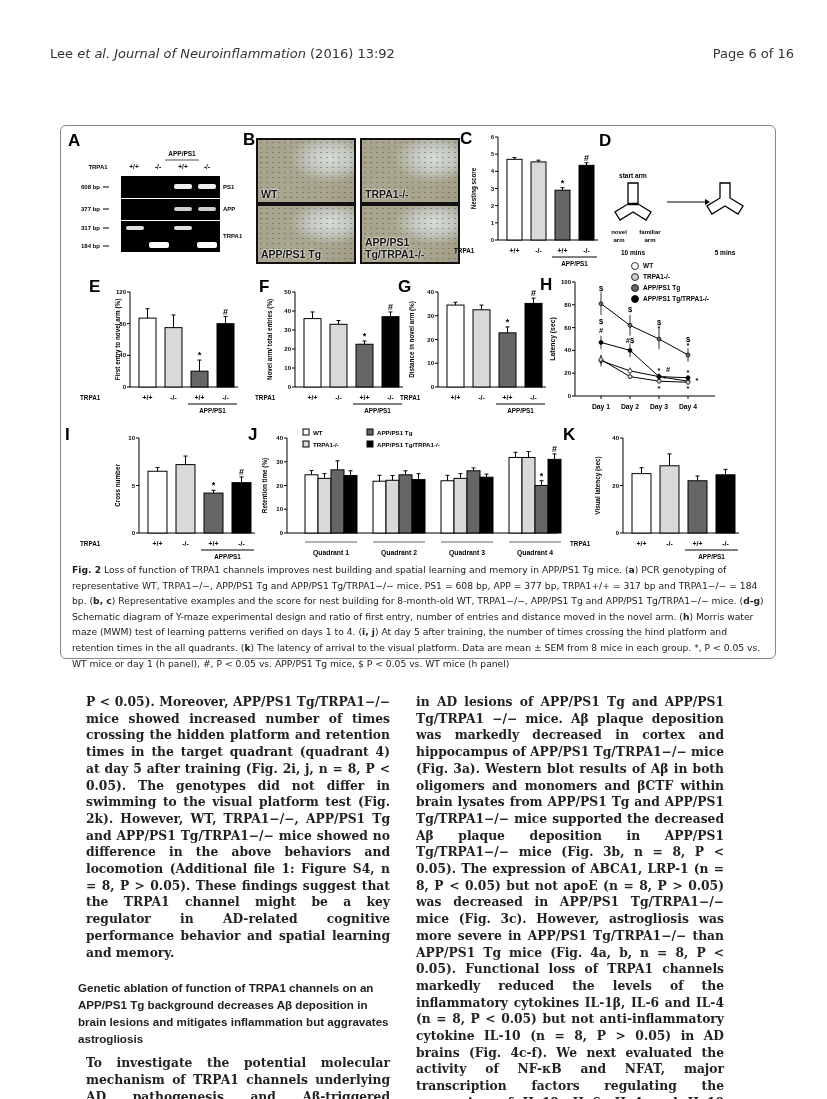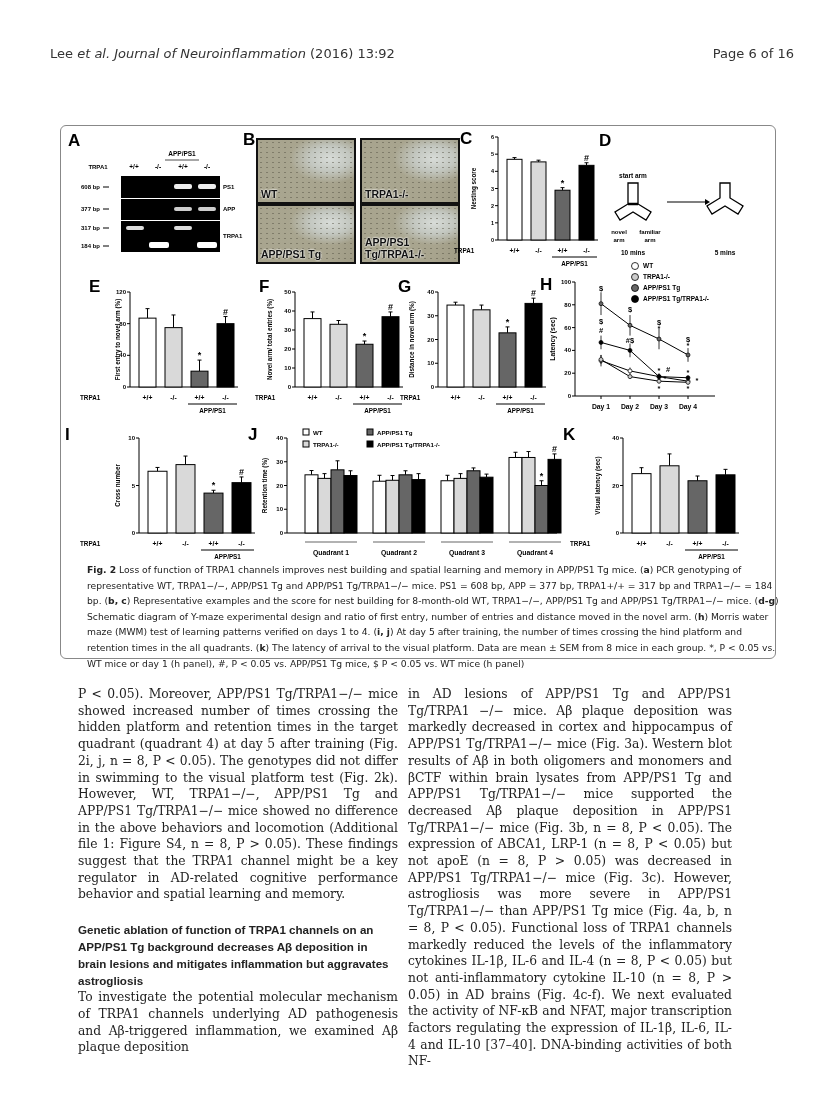--- a/index.html
+++ b/index.html
@@ -5,26 +5,26 @@
   html,body{margin:0;padding:0;background:#fff;}
   body{width:827px;height:1099px;position:relative;overflow:hidden;font-family:"Liberation Sans",sans-serif;color:#222;}
   .hdr{position:absolute;top:46px;font-size:13px;color:#333;font-family:"DejaVu Sans",sans-serif;}
   .hdr-left{left:50px;}
   .hdr-right{left:456px;width:338px;text-align:right;}
   .hdr i{font-style:italic;}
   .figbox{position:absolute;left:60px;top:125px;width:714px;height:532px;border:1px solid #888;border-radius:6px;}
   svg.panel{position:absolute;overflow:visible;}
   svg text{font-family:"Liberation Sans",sans-serif;}
   .plab{font-weight:bold;font-size:17px;font-family:"Liberation Sans",sans-serif;}
-  .caption{position:absolute;left:72px;top:562px;width:692px;font-size:9.2px;line-height:15.6px;color:#222;font-family:"DejaVu Sans",sans-serif;margin-left:15px;}
+  .caption{position:absolute;left:72px;top:562px;width:692px;font-size:9.2px;line-height:15.6px;color:#222;font-family:"DejaVu Sans",sans-serif;}
   .caption b{font-weight:bold;}
   .body-col{position:absolute;font-family:"DejaVu Serif","Liberation Serif",serif;font-size:12.3px;line-height:16.7px;color:#222;text-align:justify;}
   .col-left{left:78px;top:686px;width:320px;}
   .col-right{left:408px;top:686px;width:324px;}
-  .body-col p{margin:0;}
+  .body-col p{margin:8px;font-weight:bold;}
   .sec-head{font-family:Liberation Sans, sans-serif;font-weight:bold;font-size:11.6px;line-height:17px;margin-top:18px;color:#222;text-align:left;}
   .photo{position:absolute;border:2px solid #111;background:
     radial-gradient(ellipse at 75% 30%, #d8dcd8 0%, #c3c7c0 20%, rgba(0,0,0,0) 40%),
     radial-gradient(circle at 30% 60%, #a9a690 0%, #a8a48e 60%, #9e9a84 100%);
     overflow:hidden;}
   .photo .lbl{position:absolute;left:3px;bottom:2px;font-weight:bold;font-size:10.5px;color:#111;text-shadow:0 0 2px #fff,0 0 2px #fff;}
   .photo .dots{position:absolute;inset:0;background-image:radial-gradient(#4d4a3c 0.7px, transparent 1.1px);background-size:6px 5px;opacity:.45;}
 </style>
 </head>
 <body>

